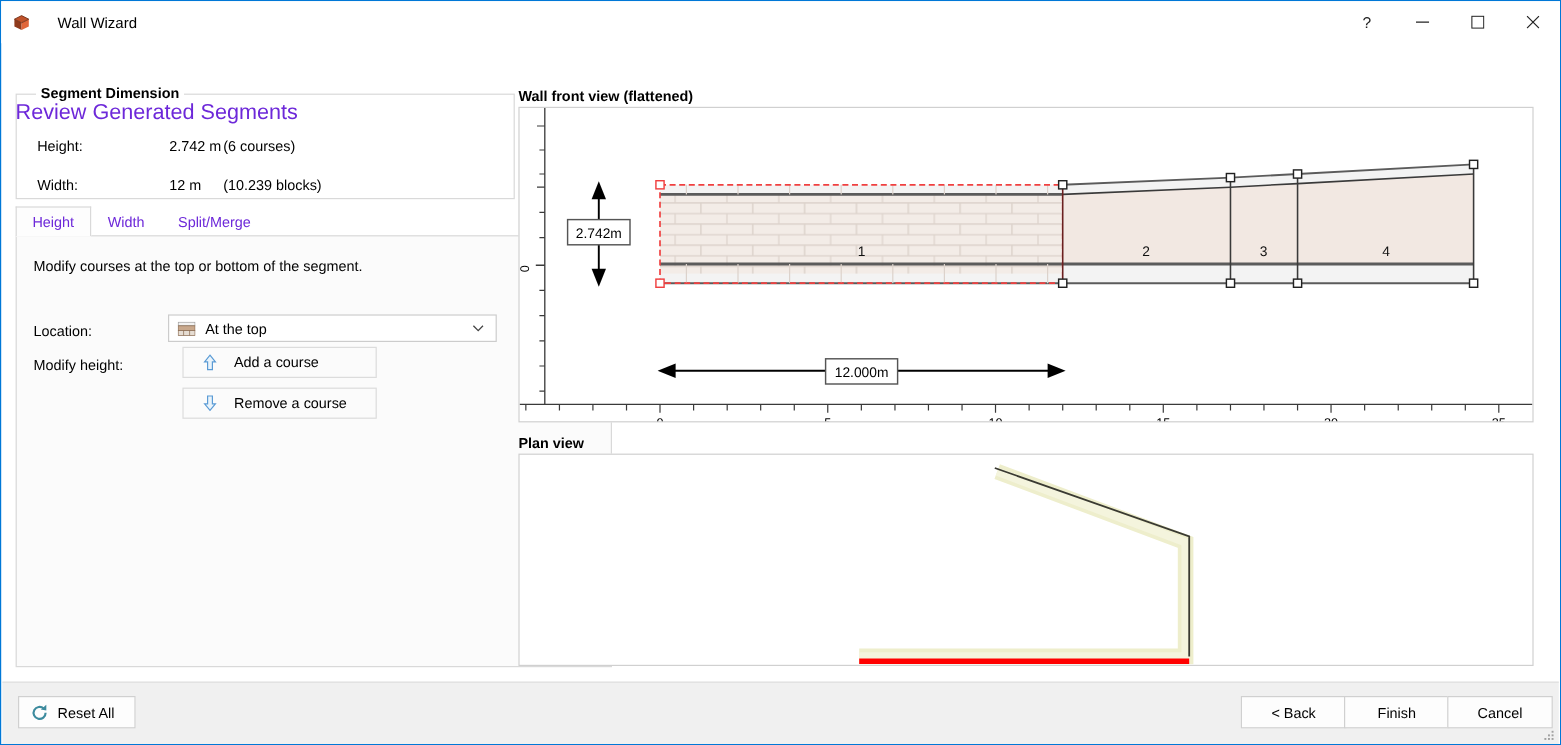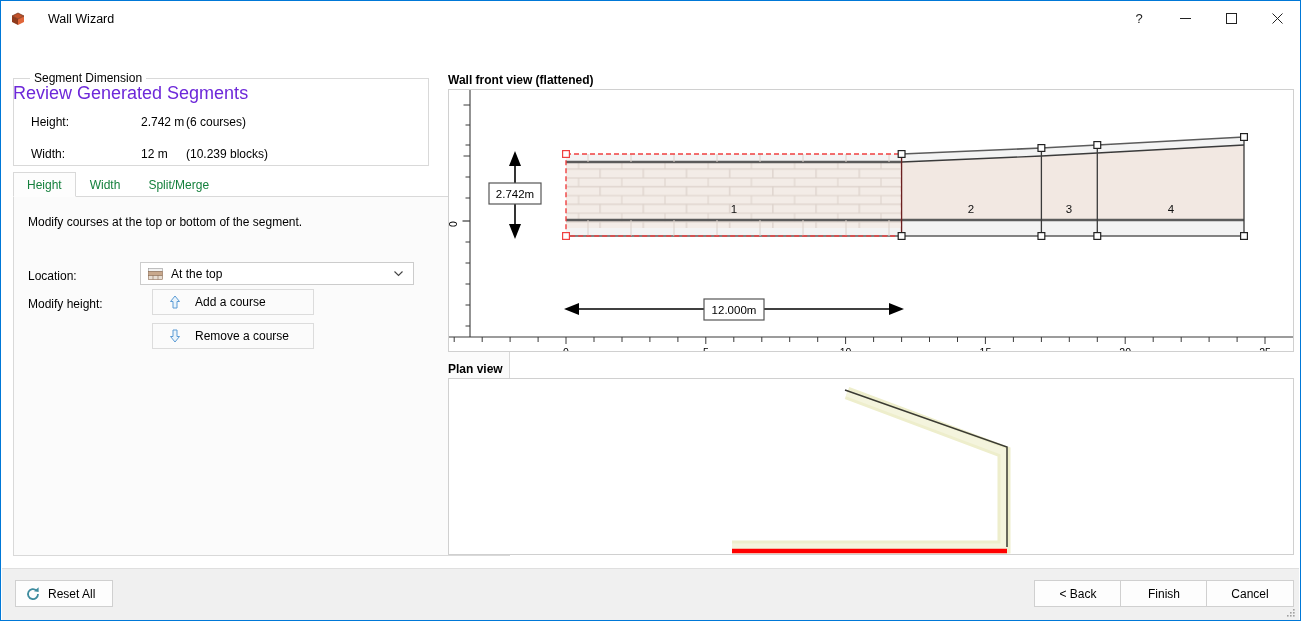--- a/index.html
+++ b/index.html
@@ -41,36 +41,36 @@
 
   
   #leftpane { position:absolute; left:0; top:66px; width:440px; height:495px; }
 
   fieldset.group {
     position:absolute; left:12px; top:4px; width:416px; height:95px;
     border:1px solid #d9d9d9; border-radius:0;
     margin:0; padding:0; background:transparent;
   }
   fieldset.group > legend {
-    margin-left:16px; padding:0 4px; font-size:12px; color:#000;
+    margin-left:16px; padding:0 4px; font-size:12px; color:#000;font-weight:bold;
   }
   .dimrow { position:absolute; font-size:12px; color:#000; }
   .dim-label { left:17px; }
   .dim-val   { left:127px; }
   .dim-extra { left:172px; }
 
   
   #tabstrip {
     position:absolute; left:12px; top:105px; width:416px; height:25px;
     display:flex; align-items:flex-end;
   }
   .tab {
     height:25px; padding:0 13px;
     display:flex; align-items:center; justify-content:center;
-    font-size:12px; color:#15803d;
+    font-size:12px; color:#6d28d9;
     background:transparent; border:1px solid transparent; border-bottom:none;
   }
   .tab.active {
     background:#fdfdfd;
     border:1px solid #d9d9d9; border-bottom:1px solid #fdfdfd;
     position:relative; z-index:2;
   }
   #tabpanel {
     position:absolute; left:12px; top:129px; width:497px; height:360px;
     background:#fbfbfb; border:1px solid #d9d9d9;
@@ -96,21 +96,21 @@
     background:#fbfbfb; border:1px solid #dcdcdc;
     display:flex; align-items:center;
     font-size:12px;
   }
   #btn-add { top:92px; }
   #btn-remove { top:126px; }
   .opbtn .ic { width:16px; height:16px; margin-left:14px; position:relative; }
   .opbtn .tx { margin-left:12px; }
 
   
-  #rightpane { position:absolute; left:440px; top:66px; width:860px; height:495px; }
+  #rightpane { position:absolute; left:424px; top:66px; width:860px; height:495px; }
   .panel-title { position:absolute; font-size:12px; font-weight:bold; color:#000; }
   #fv-title { left:7px; top:6px; }
   #pv-title { left:7px; top:295px; }
 
   #frontview {
     position:absolute; left:7px; top:22px; width:846px; height:263px;
     background:#ffffff; border:1px solid #d0d0d0;
   }
   #planview {
     position:absolute; left:7px; top:311px; width:846px; height:177px;

